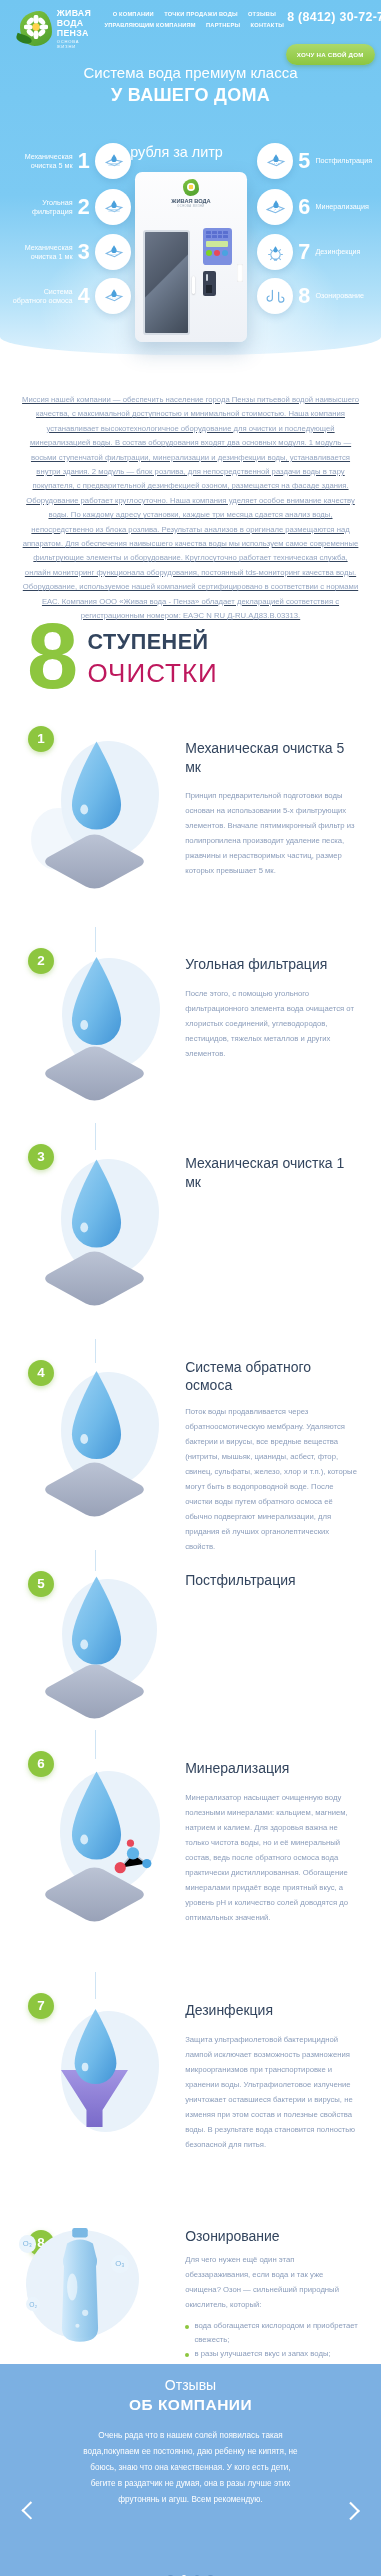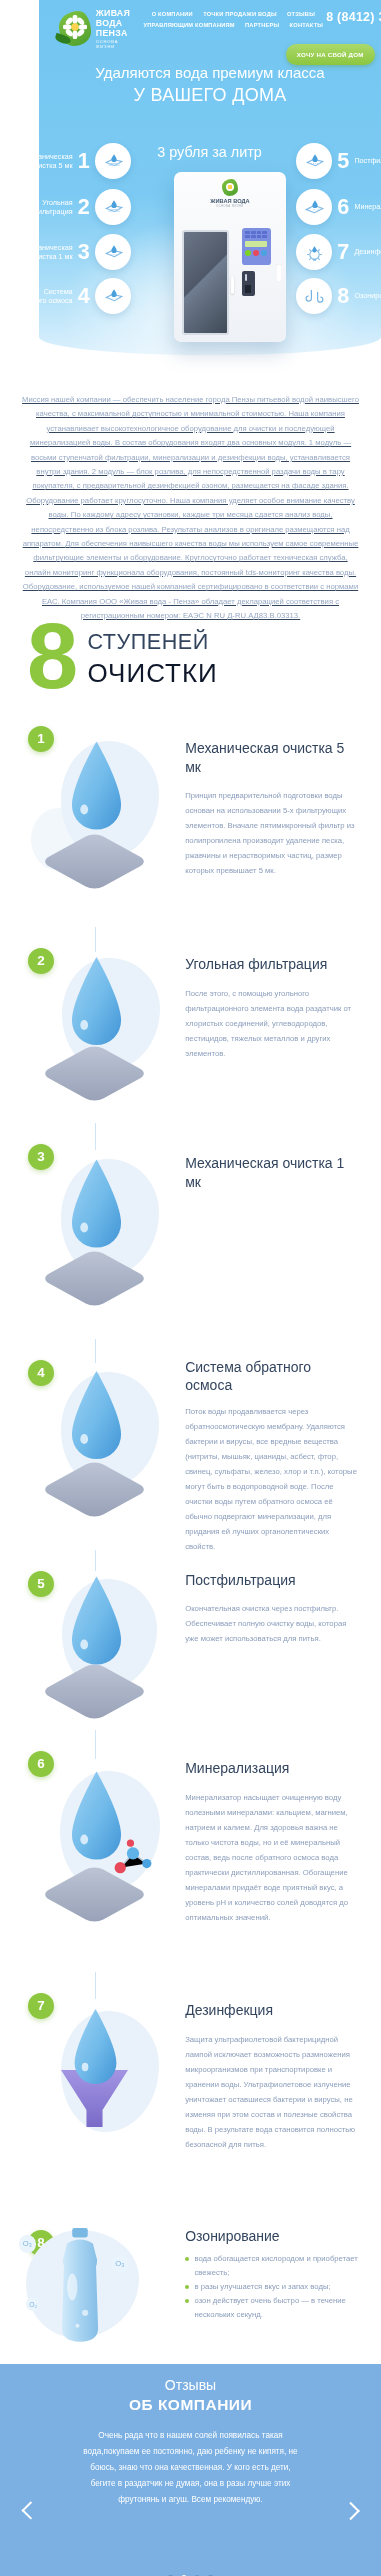--- a/index.html
+++ b/index.html
@@ -6,21 +6,20 @@
   body { width:381px; font-family:"Liberation Sans", sans-serif; background:#fff; color:#34455e; }
   .page { width:381px; overflow:hidden; }
 
   
   .hero {
     position:relative; height:355px;
     background:
       radial-gradient(ellipse 216px 134px at 50% 88%, rgba(255,255,255,.85), rgba(255,255,255,0) 70%),
       linear-gradient(180deg, #72c6f1 0%, #7ccaf3 55%, #b5e2f9 85%, #ddf1fd 100%);
     border-radius: 0 0 100% 100% / 0 0 36px 36px;
-    margin-left: 39px;
   }
   .topbar { display:flex; align-items:flex-start; padding:8.2px 5.2px 0 19.6px; }
   .logo { display:flex; align-items:center; cursor:pointer; }
   .leaf { position:relative; width:32px; height:35px; flex:0 0 auto; }
   .leaf .blob { position:absolute; inset:0; background:linear-gradient(150deg,#7fc341,#4e9e2e); border-radius:62% 38% 55% 45% / 45% 60% 40% 55%; }
   .leaf .leaf2 { position:absolute; left:-4.1px; bottom:3.1px; width:15.5px; height:8.2px; background:#2e7d1f; border-radius:0 50% 50% 50%; transform:rotate(18deg); }
   .leaf svg { position:absolute; left:4.1px; top:4.1px; }
   .logo-txt { margin-left:5.2px; color:#fff; }
   .logo-title { font-size:8.8px; font-weight:bold; letter-spacing:0.3px; }
   .logo-sub { font-size:4.1px; letter-spacing:0.8px; margin-top:1px; opacity:.95; }
@@ -28,21 +27,21 @@
   .nav-row { display:flex; justify-content:center; gap:10.3px; margin-bottom:5.2px; }
   .nav a { color:#fff; text-decoration:none; font-size:5.7px; font-weight:bold; letter-spacing:0.2px; white-space:nowrap; cursor:pointer; }
   .phone { color:#fff; font-size:12.4px; font-weight:bold; white-space:nowrap; margin:2.1px 3.1px 0 0; letter-spacing:0.3px; cursor:pointer; }
   .cta {
     position:absolute; top:44px; right:6.2px; background:linear-gradient(180deg,#abd96a,#8cc63f);
     color:#fff; font-size:6.2px; font-weight:bold; border:none; border-radius:11.3px;
     padding:7.2px 11.3px; letter-spacing:0.2px; cursor:pointer; box-shadow:0 1.5px 4.1px rgba(80,140,30,.35);
   }
   .hero-title { text-align:center; margin-top:14.4px; color:#fff; }
   .hero-title .l1 { font-size:15px; font-weight:400; }
-  .hero-title .l2 { font-size:18px; font-weight:normal; margin-top:4.1px; letter-spacing:0.3px; }
+  .hero-title .l2 { font-size:18px; font-weight:bold; margin-top:4.1px; letter-spacing:0.3px; }
   .price { position:absolute; left:96px; top:144px; width:149px; text-align:center; color:#fff; font-size:14.4px; font-weight:300; }
 
   
   .machine { position:absolute; left:135px; top:172px; width:112px; height:170px; background:linear-gradient(180deg,#fdfdfe,#eef1f6); border-radius:7.2px; box-shadow:0 9.3px 20.6px rgba(40,90,140,.25); }
   .m-logo { text-align:center; padding-top:7.2px; }
   .m-leaf { width:15.5px; height:16.5px; margin:0 auto; background:linear-gradient(150deg,#7fc341,#4e9e2e); border-radius:62% 38% 55% 45% / 45% 60% 40% 55%; position:relative; }
   .m-leaf::after { content:""; position:absolute; left:3.6px; top:3.6px; width:8.2px; height:8.2px; background:radial-gradient(circle at 50% 50%, #ffd34d 0 2.1px, #fff 2.6px 4.1px); border-radius:50%; }
   .m-logo .t1 { font-size:5.7px; font-weight:bold; color:#45586e; margin-top:2.1px; }
   .m-logo .t2 { font-size:2.6px; letter-spacing:0.5px; color:#9aa7b5; margin-top:1px; }
   .m-window { position:absolute; left:8.2px; top:58px; width:47px; height:105px; background:linear-gradient(135deg,#6b7688 0%, #4e5868 45%, #707d90 46%, #3f4957 100%); border:2.1px solid #d7dde5; border-radius:3.1px; }
@@ -68,22 +67,22 @@
   .fcircle { width:36px; height:36px; background:#fff; border-radius:50%; box-shadow:0 3.1px 7.2px rgba(50,110,160,.18); display:flex; align-items:center; justify-content:center; flex:0 0 auto; }
 
   
   .intro { height:237px; padding:38px 20.6px 0;text-decoration:underline; }
   .intro p { text-align:center; font-size:7.7px; line-height:14.4px; color:#96a7c3; }
 
   
   .steps-head { height:113px; padding:19.6px 0 0 27px; display:flex; align-items:flex-start; }
   .steps-head .big8 { font-size:92px; line-height:88px; font-weight:bold; color:#8dc63f; }
   .steps-head .words { margin:17.5px 0 0 9.3px; }
-  .steps-head .w1 { font-size:21.6px; font-weight:normal; letter-spacing:0.5px; color:#33455e; }
-  .steps-head .w2 { font-size:26px; font-weight:300; letter-spacing:1px; color:#0f172a; margin-top:3.1px; }
+  .steps-head .w1 { font-size:21.6px; font-weight:bold; letter-spacing:0.5px; color:#33455e; }
+  .steps-head .w2 { font-size:26px; font-weight:300; letter-spacing:1px; color:#be185d; margin-top:3.1px; }
 
   
   .step { position:relative; display:flex; }
   .step-art { width:180px; position:relative; flex:0 0 auto; }
   .drip { position:absolute; left:95px; top:0; width:0.5px; background:#cfe4f4; }
   .stepnum { position:absolute; left:28px; top:20.6px; width:26px; height:26px; border-radius:50%; background:#8dc63f; color:#fff; font-size:13.4px; font-weight:bold; display:flex; align-items:center; justify-content:center; box-shadow:0 2.1px 5.2px rgba(120,180,50,.35); }
   .blob-bg { position:absolute; background:#e9f2fa; border-radius:48% 52% 55% 45% / 50% 45% 55% 50%; }
   .platform { position:absolute; width:77px; height:77px; background:linear-gradient(135deg,#bdc5d6,#97a0b6); border-radius:12.4px; transform:scaleY(.55) rotate(45deg); }
   .dropimg { position:absolute; }
   .step-text { flex:1; padding:0 21.6px 0 5.2px; }
@@ -168,21 +167,21 @@
           <a>УПРАВЛЯЮЩИМ КОМПАНИЯМ</a>
           <a>ПАРТНЕРЫ</a>
           <a>КОНТАКТЫ</a>
         </div>
       </nav>
       <div class="phone">8 (8412) 30-72-70</div>
     </div>
     <button class="cta">ХОЧУ НА СВОЙ ДОМ</button>
 
     <div class="hero-title">
-      <div class="l1">Удаляются вода премиум класса</div>
+      <div class="l1">Система вода премиум класса</div>
       <div class="l2">У ВАШЕГО ДОМА</div>
     </div>
     <div class="price">3 рубля за литр</div>
 
     <div class="machine">
       <div class="m-logo">
         <div class="m-leaf"></div>
         <div class="t1">ЖИВАЯ ВОДА</div>
         <div class="t2">ОСНОВА ЖИЗНИ</div>
       </div>
@@ -337,21 +336,21 @@
       <div class="stepnum">2</div>
       <div class="blob-bg" style="left:62px;top:31px;width:98px;height:113px;"></div>
       <div class="platform" style="left:56px;top:108px;"></div>
       <svg class="dropimg" style="left:63px;top:12.4px;" width="67" height="124" viewBox="0 0 120 170">
         <path d="M60 6 C60 6 16 82 16 120 a44 44 0 0 0 88 0 C104 82 60 6 60 6 Z" fill="url(#dropGrad)"></path>
         <ellipse cx="38" cy="128" rx="7" ry="9" fill="#ffffff" opacity=".7"></ellipse>
       </svg>
     </div>
     <div class="step-text" style="padding-top:28px">
       <h2 class="step-title">Угольная фильтрация</h2>
-      <p class="step-body">После этого, с помощью угольного фильтрационного элемента вода раздатчик от хлористых соединений, углеводородов, пестицидов, тяжелых металлов и других элементов.</p>
+      <p class="step-body">После этого, с помощью угольного фильтрационного элемента вода очищается от хлористых соединений, углеводородов, пестицидов, тяжелых металлов и других элементов.</p>
     </div>
   </section>
 
   <section class="step" style="height:216px">
     <div class="step-art">
       <div class="drip" style="height:27px"></div>
       <div class="stepnum">3</div>
       <div class="blob-bg" style="left:61px;top:36px;width:98px;height:118px;"></div>
       <div class="platform" style="left:56px;top:117px;"></div>
       <svg class="dropimg" style="left:63px;top:15.5px;" width="67" height="129" viewBox="0 0 120 170">
@@ -387,21 +386,20 @@
       <div class="stepnum">5</div>
       <div class="blob-bg" style="left:62px;top:29px;width:95px;height:111px;"></div>
       <div class="platform" style="left:56px;top:103px;"></div>
       <svg class="dropimg" style="left:63px;top:10.3px;" width="67" height="121" viewBox="0 0 120 170">
         <path d="M60 6 C60 6 16 82 16 120 a44 44 0 0 0 88 0 C104 82 60 6 60 6 Z" fill="url(#dropGrad)"></path>
         <ellipse cx="38" cy="128" rx="7" ry="9" fill="#ffffff" opacity=".7"></ellipse>
       </svg>
     </div>
     <div class="step-text" style="padding-top:20.6px">
       <h2 class="step-title">Постфильтрация</h2>
-      <p class="step-body">Окончательная очистка через постфильтр. Обеспечивает полную очистку воды, которая уже может использоваться для питья.</p>
     </div>
   </section>
 
   <section class="step" style="height:242px">
     <div class="step-art">
       <div class="drip" style="height:29px"></div>
       <div class="stepnum">6</div>
       <div class="blob-bg" style="left:60px;top:41px;width:100px;height:121px;"></div>
       <div class="platform" style="left:56px;top:126px;"></div>
       <svg class="dropimg" style="left:63px;top:20.6px;" width="67" height="129" viewBox="0 0 120 170">
@@ -449,20 +447,21 @@
         <ellipse cx="70" cy="120" rx="10" ry="26" fill="#ffffff" opacity=".55"></ellipse>
         <circle cx="95" cy="170" r="6" fill="#ffffff" opacity=".6"></circle>
           <circle cx="80" cy="195" r="4" fill="#ffffff" opacity=".6"></circle>
       </svg>
       <div class="o3tag" style="left:18.5px;top:26px;">O₃</div>
       <div class="o3tag" style="left:111px;top:46px;">O₃</div>
       <div class="o3tag" style="left:26px;top:88px;width:14.4px;height:14.4px;font-size:6.7px;">O₂</div>
     </div>
     <div class="step-text" style="padding-top:17.5px">
       <h2 class="step-title">Озонирование</h2>
+      <p class="step-body" style="margin-top:7.2px">Для чего нужен ещё один этап обеззараживания, если вода и так уже очищена? Озон — сильнейший природный окислитель, который:</p>
       <ul class="bullets">
         <li>вода обогащается кислородом и приобретает свежесть;</li>
         <li>в разы улучшается вкус и запах воды;</li>
         <li>озон действует очень быстро — в течение нескольких секунд.</li>
       </ul>
     </div>
   </section>
 
   <section class="reviews">
     <div class="rev-t1">Отзывы</div>

